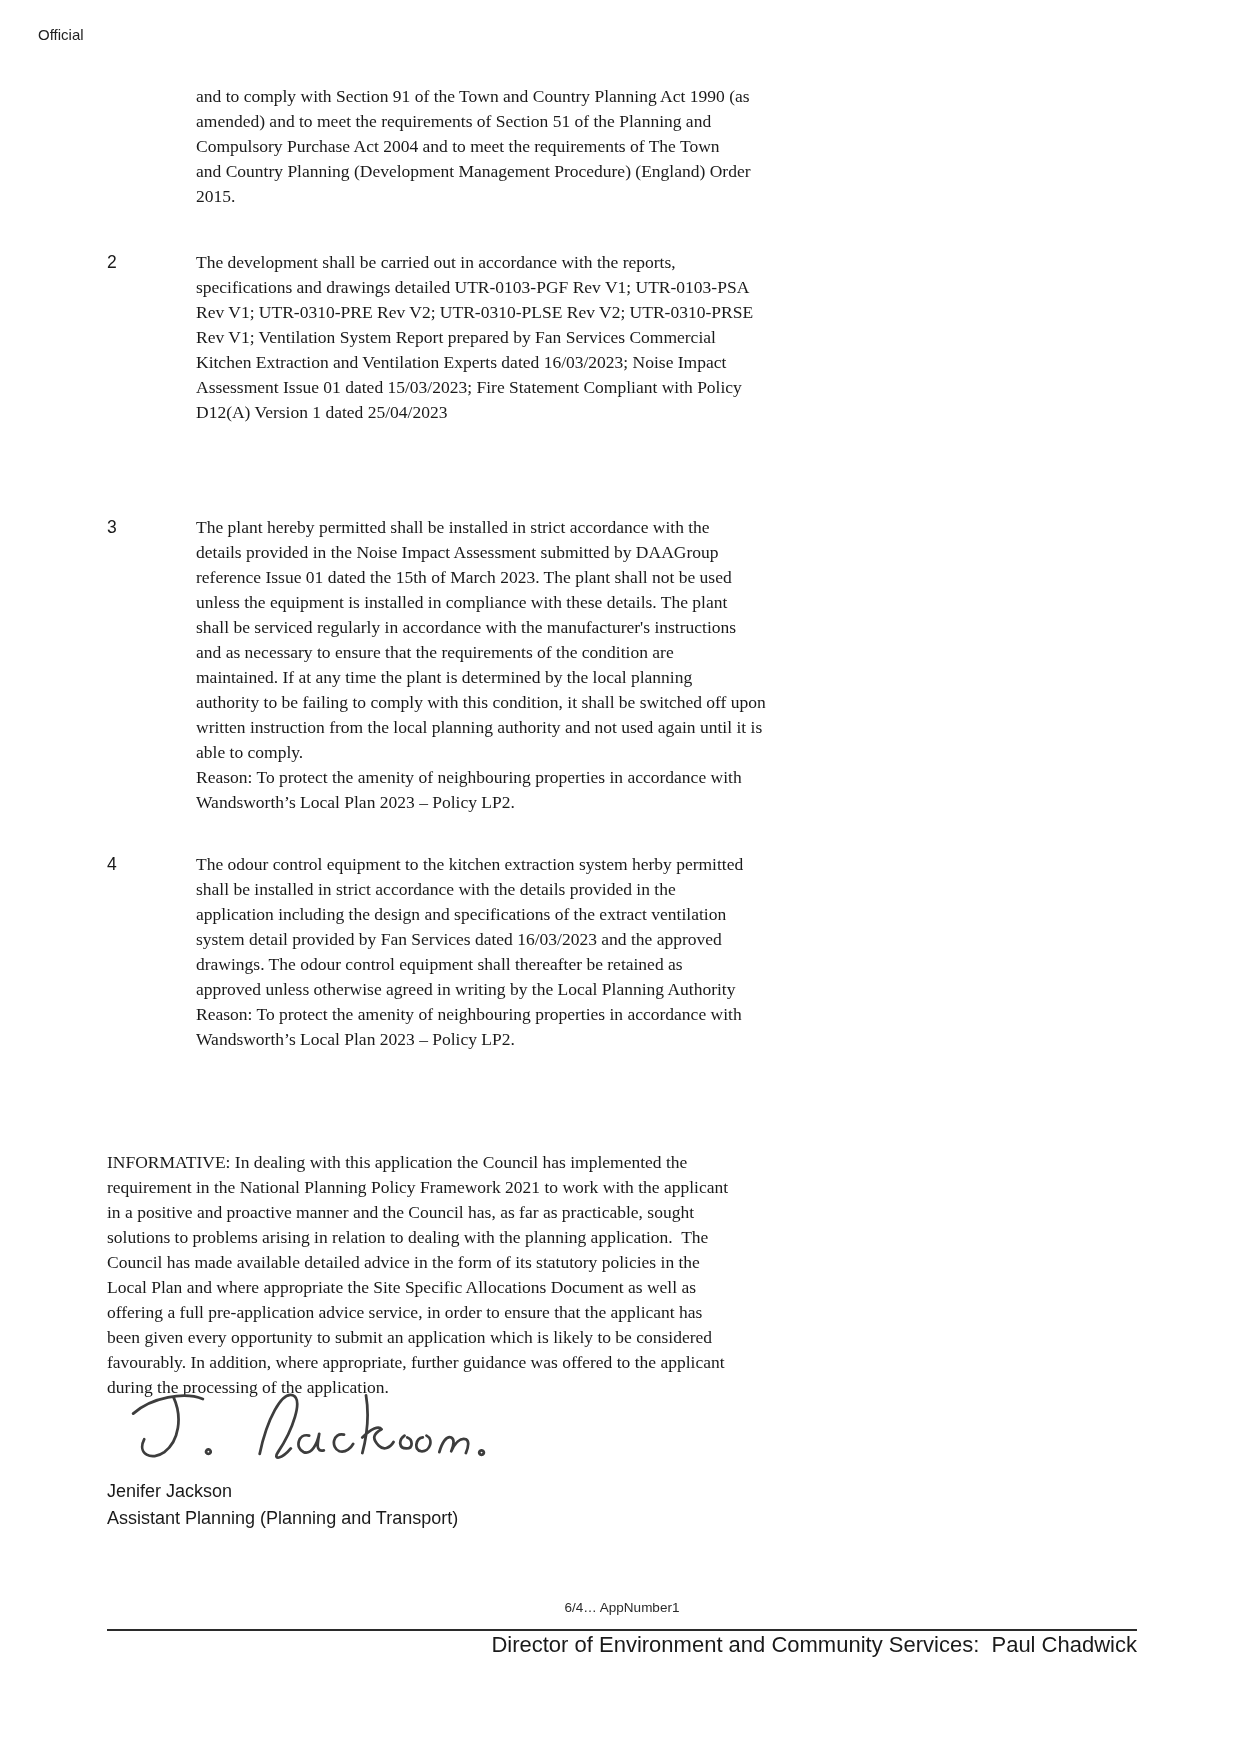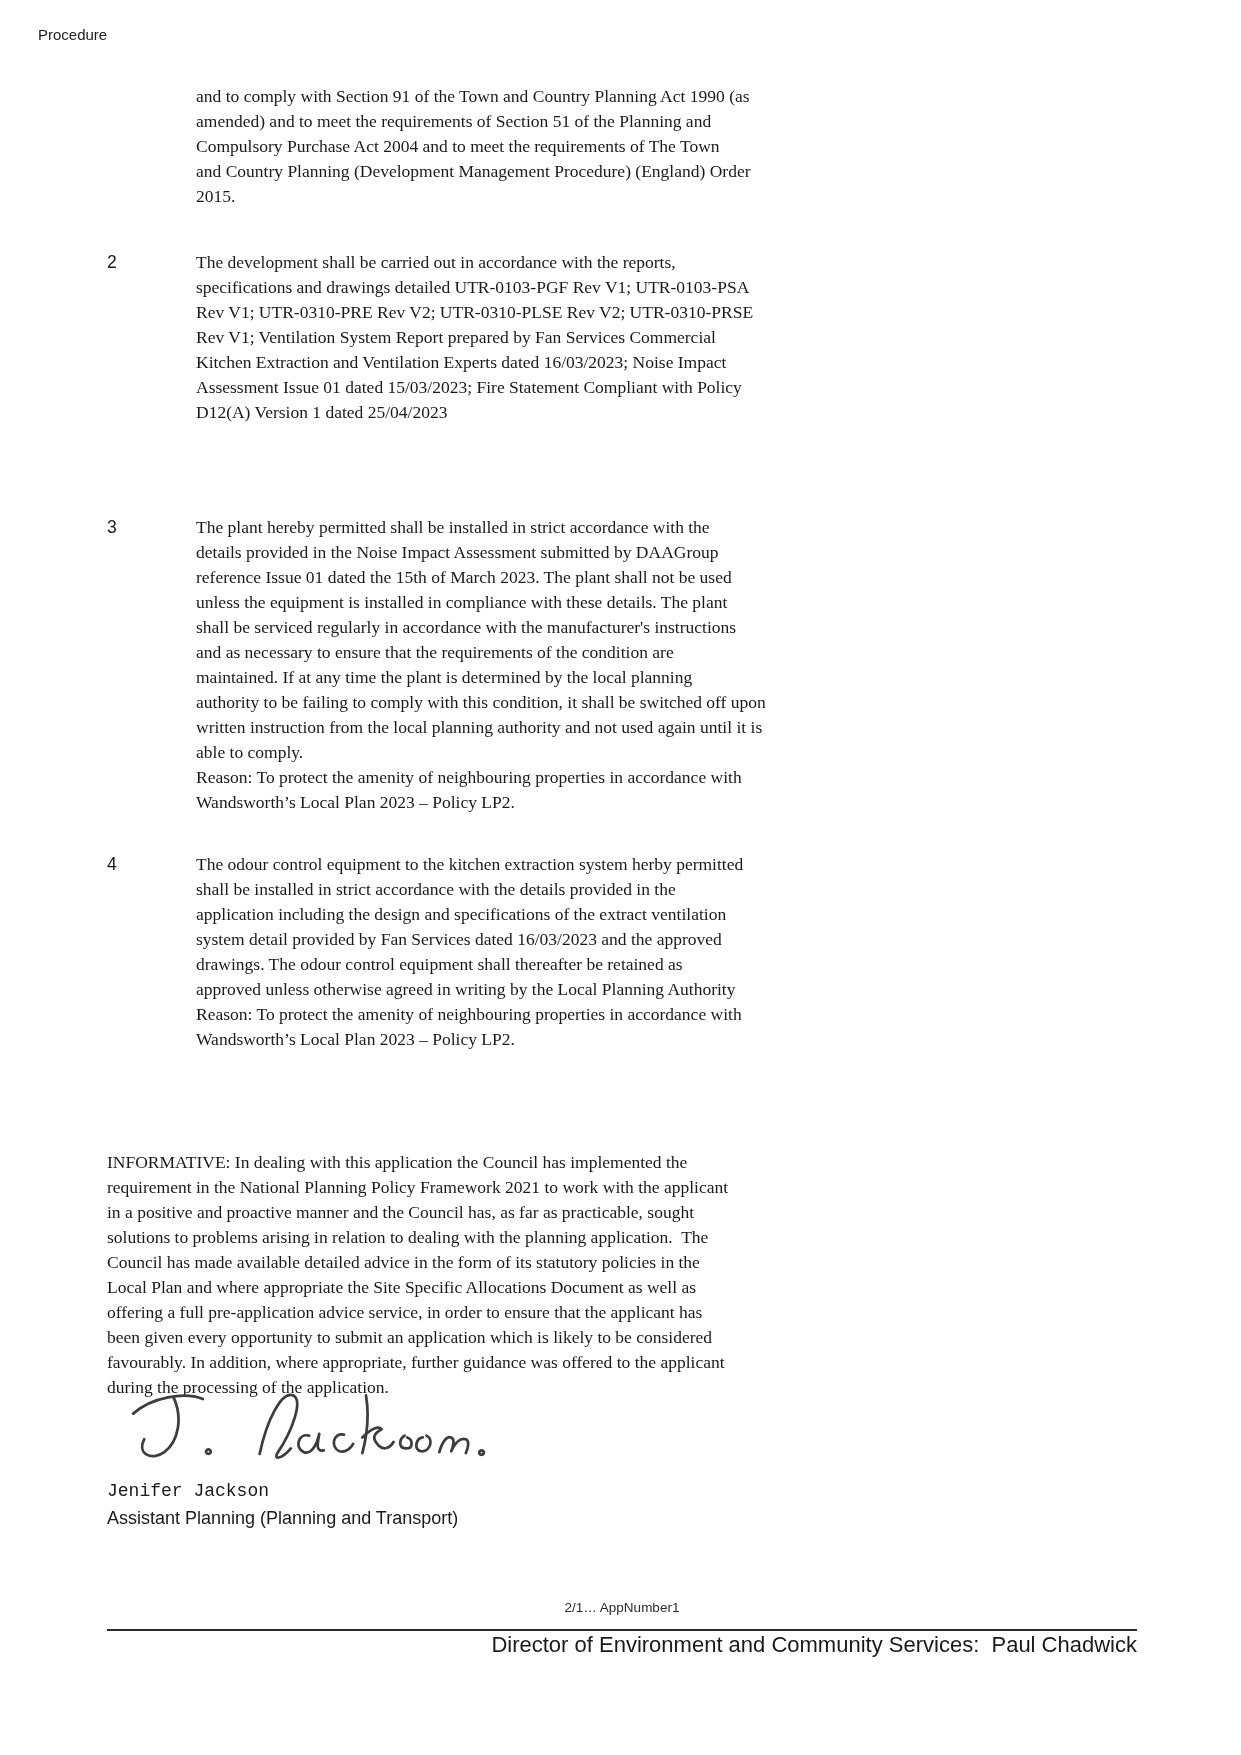--- a/index.html
+++ b/index.html
@@ -43,21 +43,21 @@
   .sec-cond2   { top: 250px; }
   .sec-cond3   { top: 515px; }
   .sec-cond4   { top: 852px; }
   .sec-inform  { top: 1150px; }
   .sec-sign    { top: 1382px; }
   .signature-svg { display: block; margin-left: 6px; }
   .signatory-name, .signatory-title {
     font-size: 18px;
     line-height: 27px;
   }
-  .signatory-name { margin-top: 8px; font-family: Liberation Mono, monospace; }
+  .signatory-name { margin-top: 8px; }
   .sec-footer { top: 1600px; }
   .page-ref {
     text-align: center;
     font-size: 13.5px;
     color: #2a2a2a;
     white-space: pre-wrap;
   }
   .footer-rule {
     border: none;
     border-top: 2px solid #2b2b2b;
@@ -66,21 +66,21 @@
   .director-line {
     margin-top: 1px;
     font-size: 22px;
     white-space: pre-wrap;
     text-align: right;
   }
 </style>
 </head>
 <body>
 
-<div class="marking">Procedure</div>
+<div class="marking">Official</div>
 
 <div class="section sec-intro">
   <div class="intro-indent para">and to comply with Section 91 of the Town and Country Planning Act 1990 (as
 amended) and to meet the requirements of Section 51 of the Planning and
 Compulsory Purchase Act 2004 and to meet the requirements of The Town
 and Country Planning (Development Management Procedure) (England) Order
 2015.</div>
 </div>
 
 <div class="section sec-cond2">
@@ -160,16 +160,16 @@
              M318,58 C311,63 312,72 320,72 C328,72 327,62 321,60
              M338,60 C330,61 328,74 336,75 C346,76 350,62 342,58
              M356,76 C359,65 364,58 369,60 C373,62 371,70 369,75 C373,66 379,60 385,62 C389,64 387,72 385,77
              M402,74 a2.5,2.5 0 1,0 0.1,0" fill="none" stroke="#3d3d3d" stroke-width="3" stroke-linecap="round" stroke-linejoin="round"></path>
   </svg>
   <div class="signatory-name">Jenifer Jackson</div>
   <div class="signatory-title">Assistant Planning (Planning and Transport)</div>
 </div>
 
 <div class="section sec-footer">
-  <div class="page-ref">2/1… AppNumber1</div>
+  <div class="page-ref">6/4… AppNumber1</div>
   <hr class="footer-rule">
   <div class="director-line">Director of Environment and Community Services:  Paul Chadwick</div>
 </div>
 
 </body></html>

